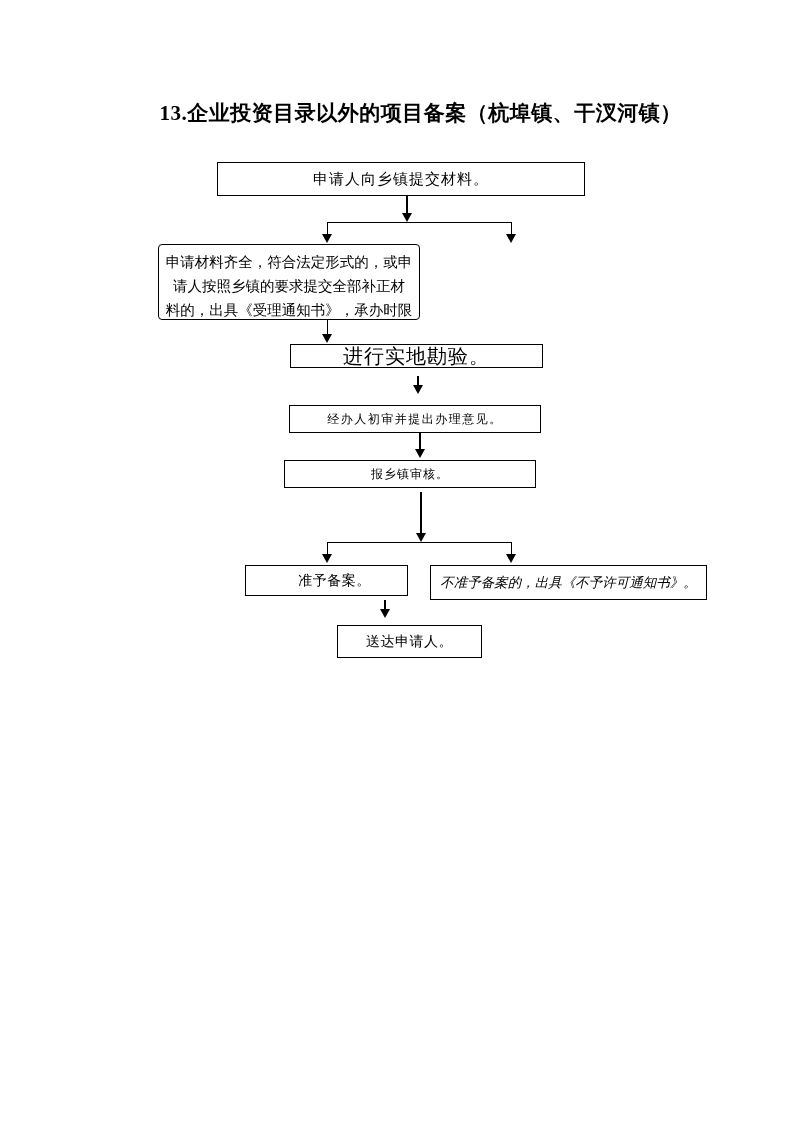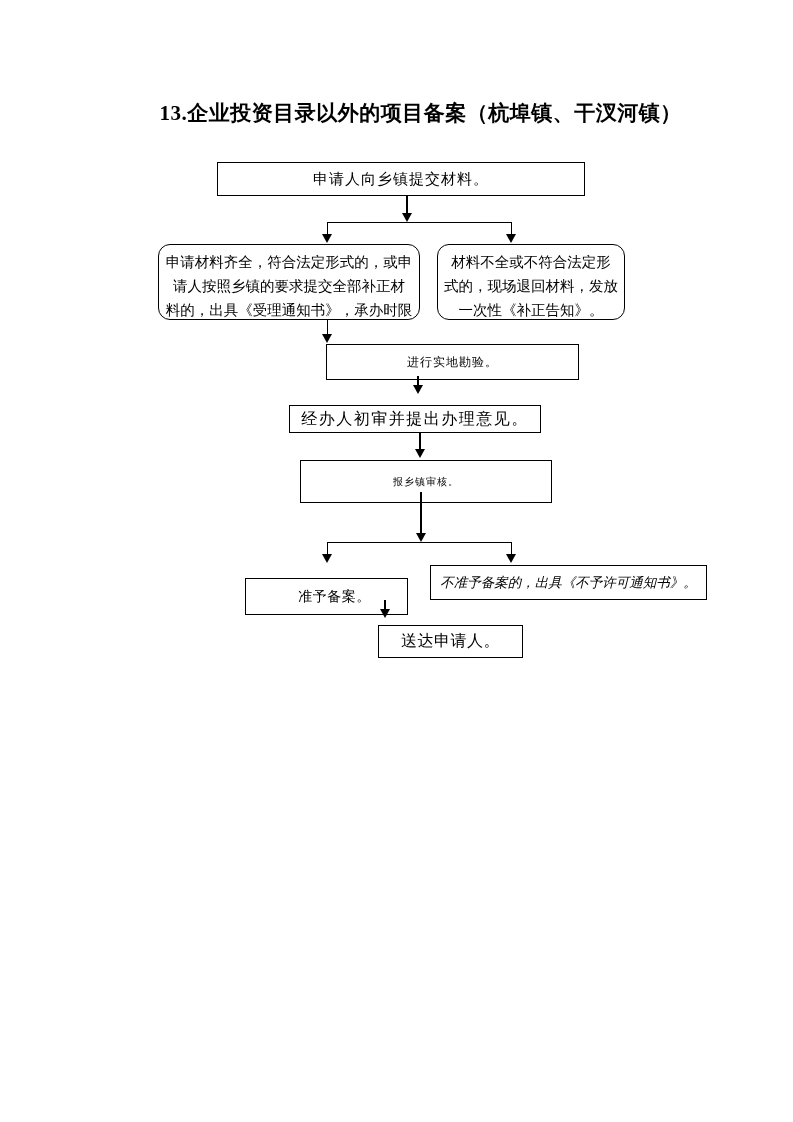--- a/index.html
+++ b/index.html
@@ -31,21 +31,21 @@
     border-radius:0;
     background:#fff;
     display:flex;
     align-items:center;
     justify-content:center;
     text-align:center;
     overflow:hidden;
   }
   .node.multiline{
     display:block;
-    border-radius:12px;
+    border-radius:4px;
   }
   .node .ln{
     line-height:24px;
     white-space:nowrap;
     text-align:center;
   }
   .vline{position:absolute;width:1.5px;background:#000;}
   .hline{position:absolute;height:1.5px;background:#000;}
   .ahead{
     position:absolute;width:0;height:0;
@@ -72,63 +72,58 @@
   <div class="ahead" style="left:322px;top:234px;"></div>
   <div class="vline" style="left:510.5px;top:222px;height:13px;"></div>
   <div class="ahead" style="left:506px;top:234px;"></div>
 
   <div class="node multiline" style="left:158px;top:244px;width:262px;height:76px;font-size:14.5px;padding-top:5px;">
     <div class="ln">申请材料齐全，符合法定形式的，或申</div>
     <div class="ln">请人按照乡镇的要求提交全部补正材</div>
     <div class="ln">料的，出具《受理通知书》，承办时限</div>
   </div>
 
-  <div class="node multiline" style="left:437px;top:244px;width:188px;height:76px;font-size:14.5px;padding-top:5px;">
-    <div class="ln">材料不全或不符合法定形</div>
-    <div class="ln">式的，现场退回材料，发放</div>
-    <div class="ln">一次性《补正告知》。</div>
-  </div>
 
   <div class="vline" style="left:326.5px;top:320px;height:15px;"></div>
   <div class="ahead" style="left:322px;top:334px;"></div>
 
-  <div class="node" style="left:290px;top:344px;width:253px;height:36px;font-size:12px;letter-spacing:1px;margin-left:36px;">
+  <div class="node" style="left:290px;top:344px;width:253px;height:24px;font-size:20px;letter-spacing:1px;">
     <span>进行实地勘验。</span>
   </div>
 
   <div class="vline" style="left:417px;top:376px;height:10px;"></div>
   <div class="ahead" style="left:413px;top:385px;"></div>
 
-  <div class="node" style="left:289px;top:405px;width:252px;height:28px;font-size:16px;letter-spacing:1.5px;">
+  <div class="node" style="left:289px;top:405px;width:252px;height:28px;font-size:12px;letter-spacing:1.5px;">
     <span>经办人初审并提出办理意见。</span>
   </div>
 
   <div class="vline" style="left:419px;top:433px;height:17px;"></div>
   <div class="ahead" style="left:415px;top:449px;"></div>
 
-  <div class="node" style="left:300px;top:460px;width:252px;height:43px;font-size:10px;letter-spacing:1px;">
+  <div class="node" style="left:284px;top:460px;width:252px;height:28px;font-size:12px;letter-spacing:1px;">
     <span>报乡镇审核。</span>
   </div>
 
   <div class="vline" style="left:420px;top:492px;height:41px;"></div>
   <div class="ahead" style="left:416px;top:533px;"></div>
   <div class="hline" style="left:326.5px;top:541.5px;width:185px;"></div>
   <div class="vline" style="left:326.5px;top:542px;height:12px;"></div>
   <div class="ahead" style="left:322px;top:554px;"></div>
   <div class="vline" style="left:510.5px;top:542px;height:12px;"></div>
   <div class="ahead" style="left:506px;top:554px;"></div>
 
-  <div class="node" style="left:245px;top:578px;width:163px;height:37px;font-size:14px;letter-spacing:0.5px;padding-left:16px;">
+  <div class="node" style="left:245px;top:565px;width:163px;height:31px;font-size:14px;letter-spacing:0.5px;padding-left:16px;">
     <span>准予备案。</span>
   </div>
 
   <div class="node" style="left:430px;top:565px;width:277px;height:35px;font-size:13.5px;font-style:italic;">
     <span>不准予备案的，出具《不予许可通知书》。</span>
   </div>
 
   <div class="vline" style="left:384px;top:600px;height:10px;"></div>
   <div class="ahead" style="left:380px;top:609px;"></div>
 
-  <div class="node" style="left:337px;top:625px;width:145px;height:33px;font-size:16px;letter-spacing:0.5px;margin-left:41px;">
+  <div class="node" style="left:337px;top:625px;width:145px;height:33px;font-size:14px;letter-spacing:0.5px;">
     <span>送达申请人。</span>
   </div>
 
 </div>
 
 </body></html>

